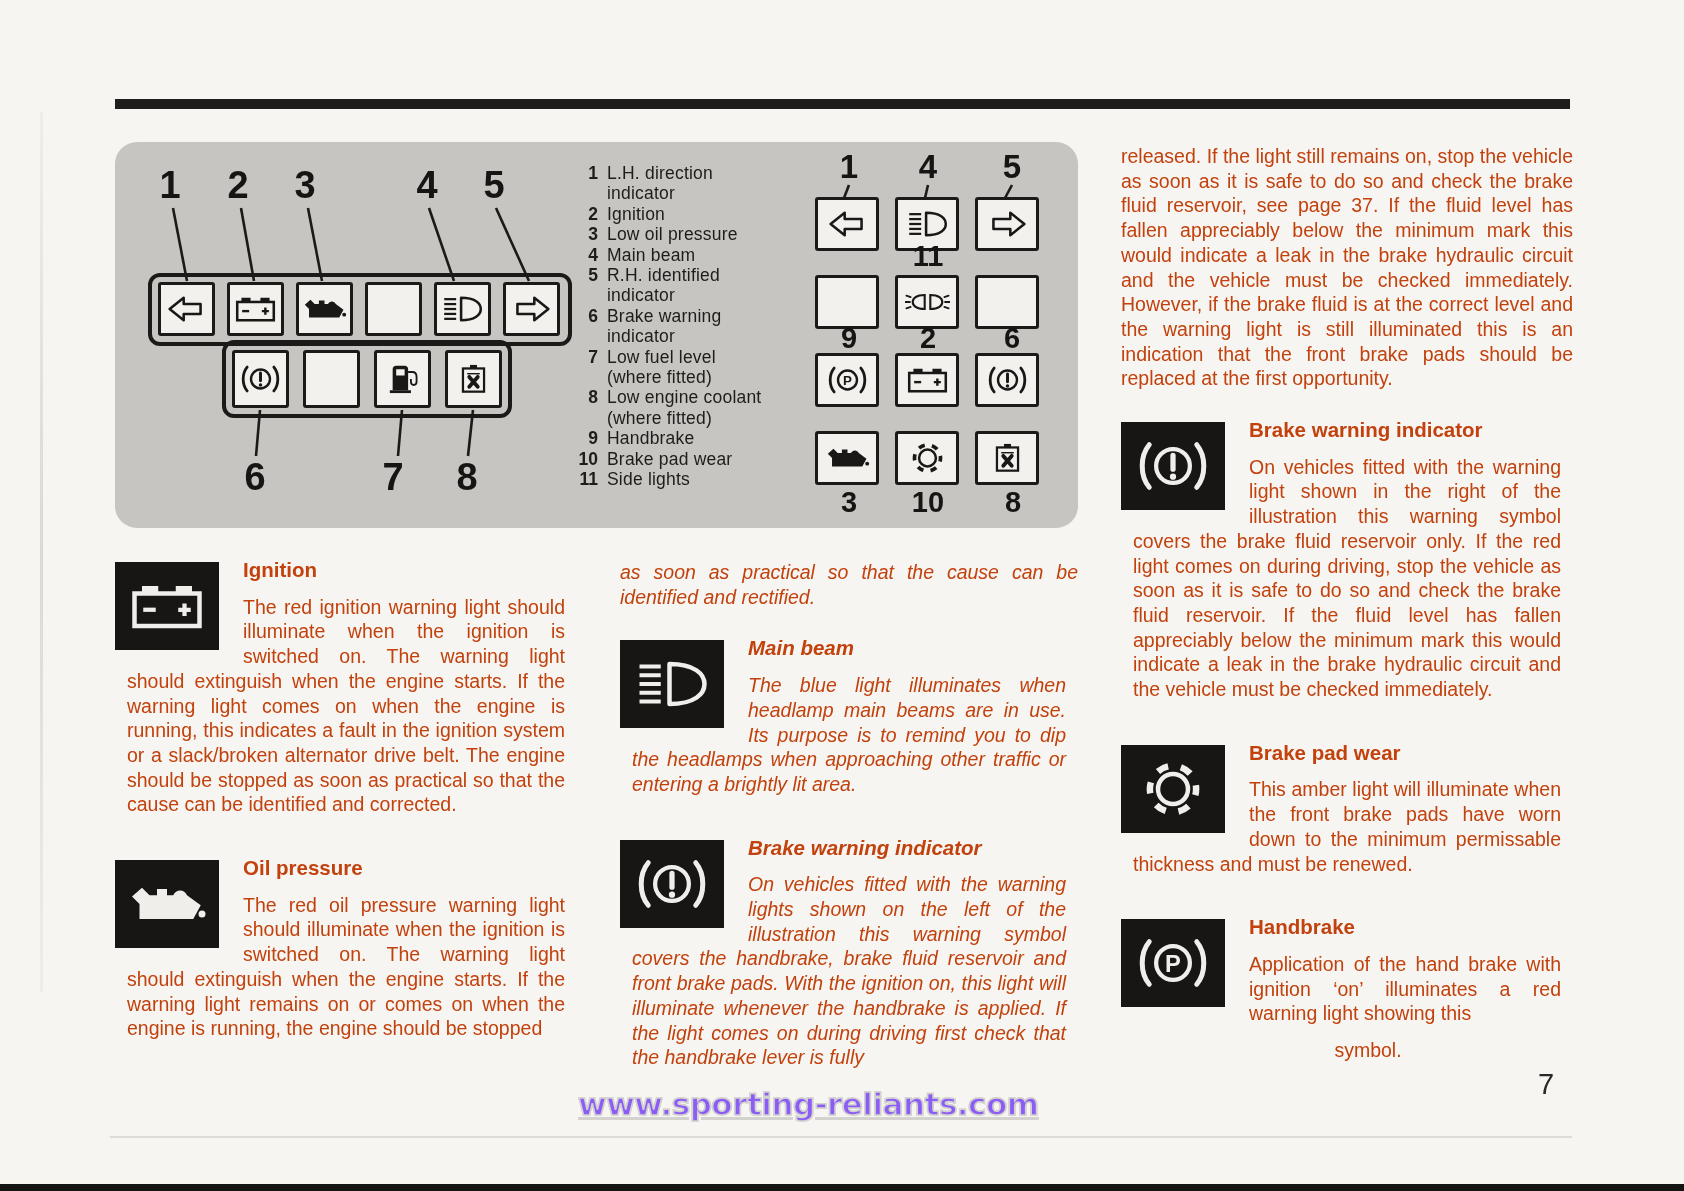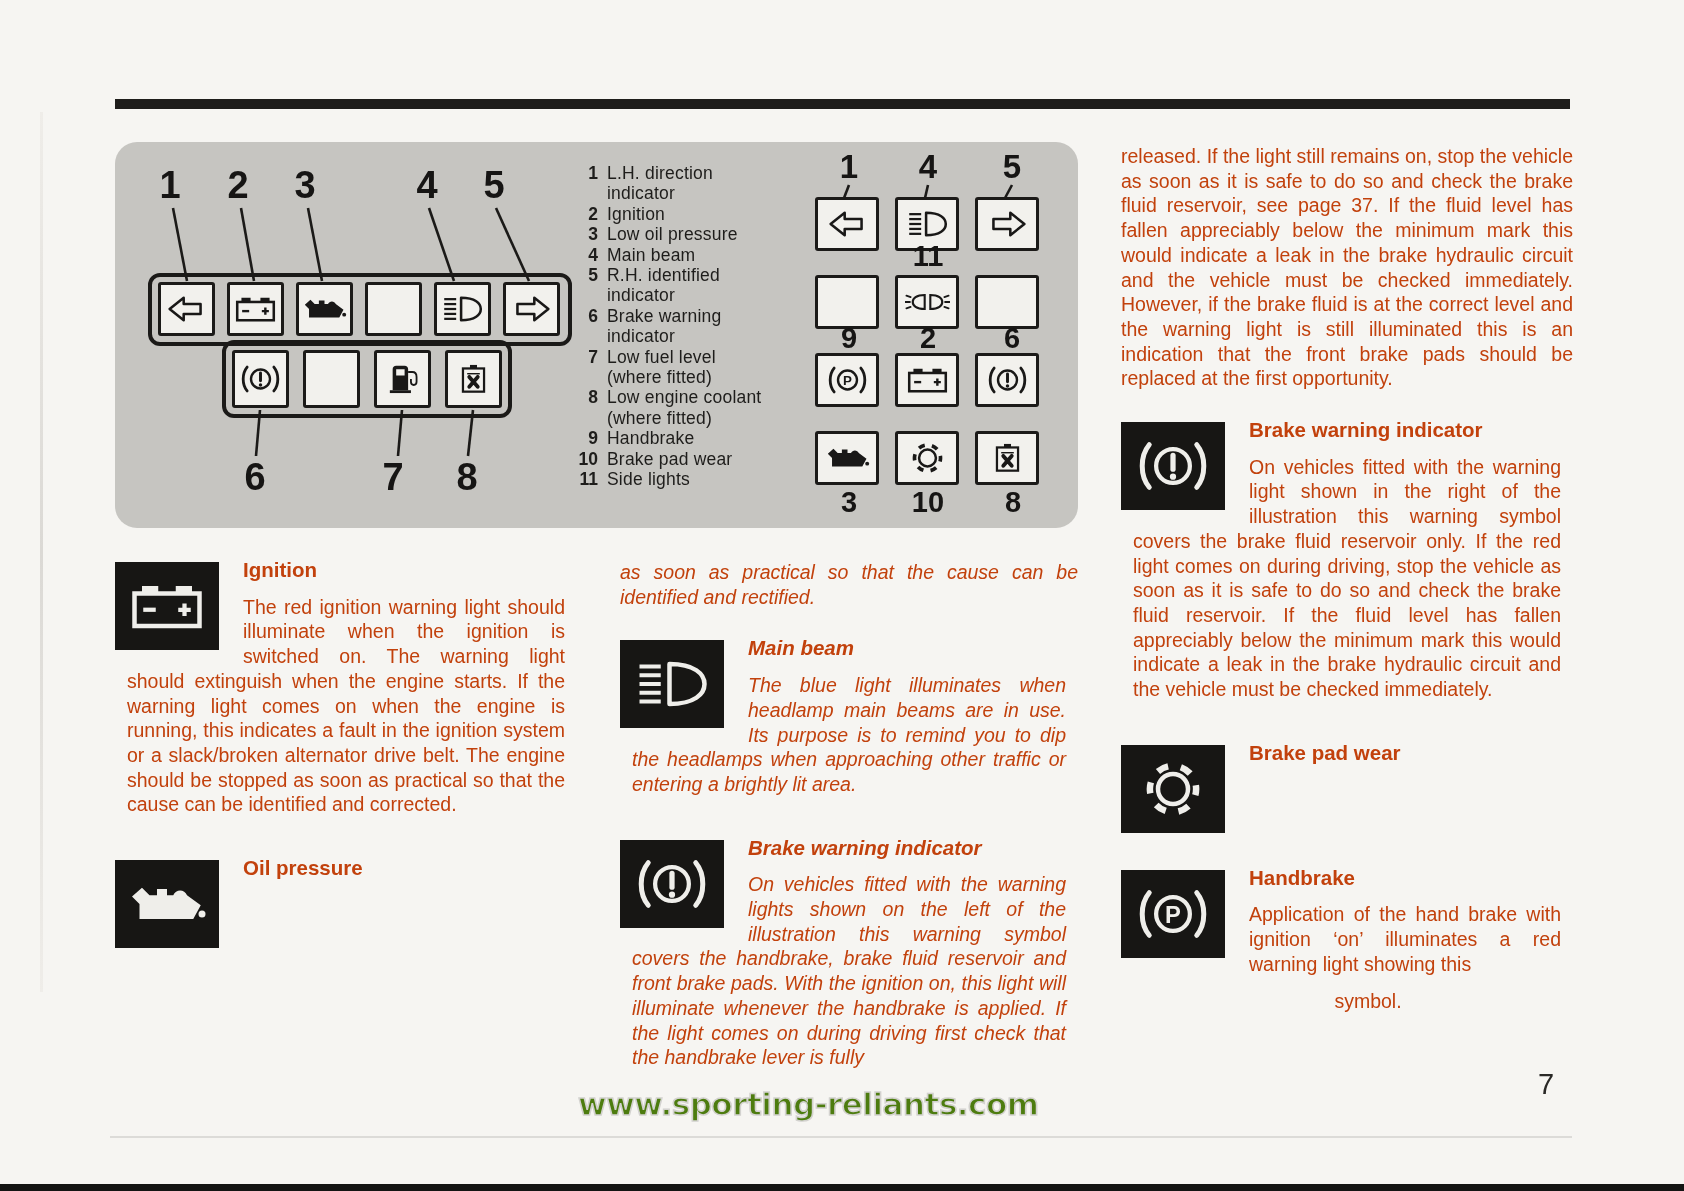--- a/index.html
+++ b/index.html
@@ -44,22 +44,22 @@
   .sec::after{content:"";display:block;clear:both;}
   .icon-block{float:left;width:104px;height:88px;background:#171614;color:#efeeea;
               display:flex;align-items:center;justify-content:center;margin:4px 24px 6px 0;}
   .icon-block svg{width:82px;height:60px;}
   .sec-h{font-size:20.5px;font-weight:bold;margin:0 0 1px 0;text-align:left;}
   .sec-p{margin:12px;}
   .sec-tail{clear:left;text-align:center;padding-left:42px;}
 
   
   .watermark{position:absolute;left:578px;top:1086px;font-family:"DejaVu Sans",sans-serif;
-             font-weight:bold;font-size:31px;letter-spacing:-0.5px;color:#4d7c0f;
-             -webkit-text-stroke:1.6px #d3d2cf;text-shadow:0 0 1px #d3d2cf;}
+             font-weight:bold;font-size:31px;letter-spacing:-0.5px;color:#8b5cf6;
+             -webkit-text-stroke:1.6px #d3d2cf;text-shadow:0 0 1px #d3d2cf;text-decoration:underline;}
   .pageno{position:absolute;left:1538px;top:1068px;font-size:29px;color:#2a2927;}
   .foot-hairline{position:absolute;left:110px;top:1136px;width:1462px;height:2px;background:#dcdbd8;}
   .foot-bar{position:absolute;left:0;top:1184px;width:1684px;height:7px;background:#141413;}
 </style>
 </head>
 <body>
 
 <svg width="0" height="0" style="position:absolute" aria-hidden="true">
 <defs>
   <symbol id="sym-arrow-left" viewBox="0 0 64 48">
@@ -346,20 +346,21 @@
       <h3 class="sec-h">Ignition</h3>
       <p class="sec-p">The red ignition warning light should illuminate when the ignition is switched on. The warning light should extinguish when the engine starts. If the warning light comes on when the engine is running, this indicates a fault in the ignition system or a slack/broken alternator drive belt. The engine should be stopped as soon as practical so that the cause can be identified and corrected.</p>
     </section>
     <section class="sec">
       <div class="icon-block">
           <svg>
             <use href="#sym-oil-pressure" xlink:href="#sym-oil-pressure"></use>
           </svg>
         </div>
       <h3 class="sec-h">Oil pressure</h3>
+      <p class="sec-p">The red oil pressure warning light should illuminate when the ignition is switched on. The warning light should extinguish when the engine starts. If the warning light remains on or comes on when the engine is running, the engine should be stopped</p>
     </section>
   </div>
 
   <div class="col" id="col2">
     <p class="lead">as soon as practical so that the cause can be identified and rectified.</p>
     <section class="sec">
       <div class="icon-block">
           <svg>
             <use href="#sym-main-beam" xlink:href="#sym-main-beam"></use>
           </svg>
@@ -389,20 +390,21 @@
       <h3 class="sec-h">Brake warning indicator</h3>
       <p class="sec-p">On vehicles fitted with the warning light shown in the right of the illustration this warning symbol covers the brake fluid reservoir only. If the red light comes on during driving, stop the vehicle as soon as it is safe to do so and check the brake fluid reservoir. If the fluid level has fallen appreciably below the minimum mark this would indicate a leak in the brake hydraulic circuit and the vehicle must be checked immediately.</p>
     </section>
     <section class="sec">
       <div class="icon-block">
           <svg>
             <use href="#sym-brake-pad" xlink:href="#sym-brake-pad"></use>
           </svg>
         </div>
       <h3 class="sec-h">Brake pad wear</h3>
+      <p class="sec-p">This amber light will illuminate when the front brake pads have worn down to the minimum permissable thickness and must be renewed.</p>
     </section>
     <section class="sec">
       <div class="icon-block">
           <svg>
             <use href="#sym-handbrake" xlink:href="#sym-handbrake"></use>
           </svg>
         </div>
       <h3 class="sec-h">Handbrake</h3>
       <p class="sec-p">Application of the hand brake with ignition ‘on’ illuminates a red warning light showing this</p>
       <div class="sec-tail">symbol.</div>

